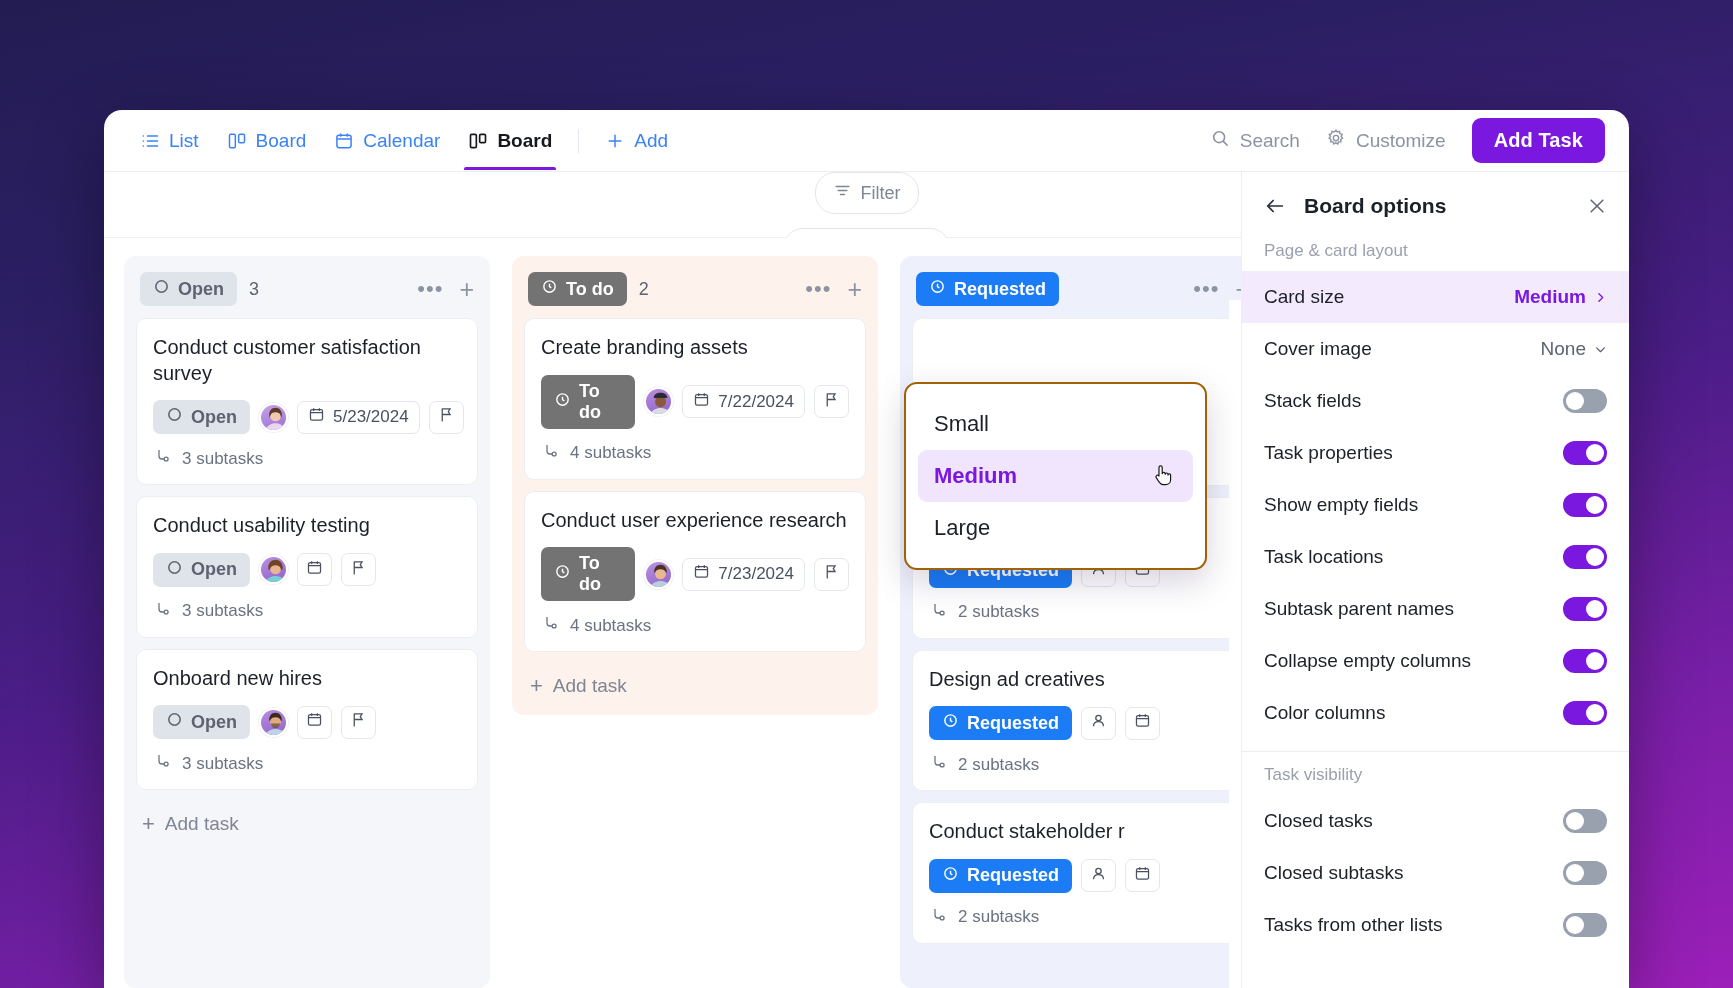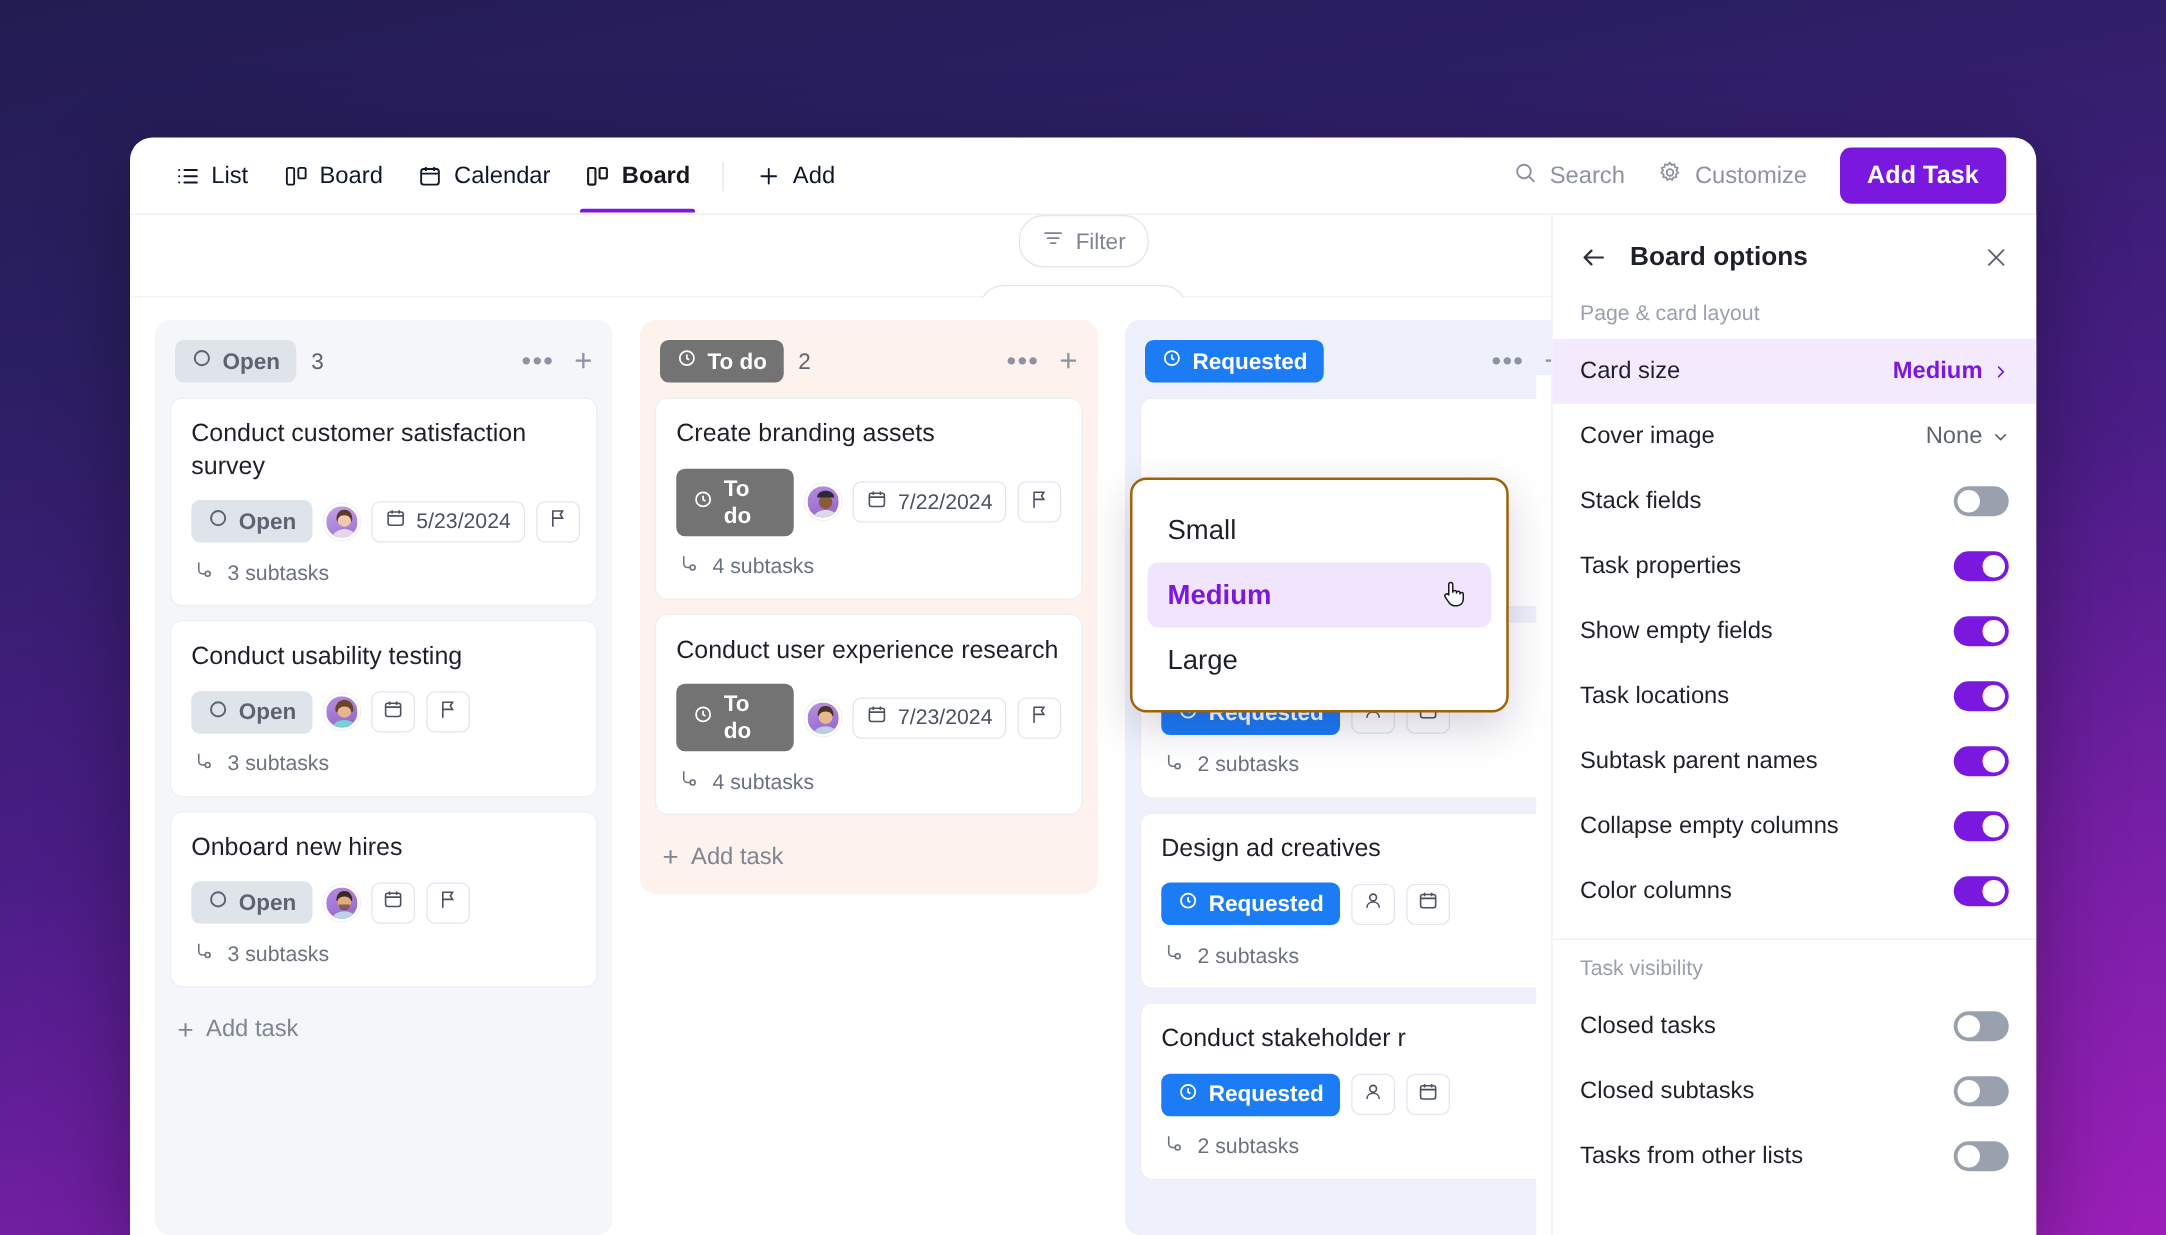--- a/index.html
+++ b/index.html
@@ -29,21 +29,21 @@
     height: 62px;
     display: flex; align-items: center;
     padding: 0 24px 0 22px;
     border-bottom: 1px solid #eceef2;
     position: relative;
   }
   .view-tabs { display: flex; align-items: center; gap: 0; }
   .view-tab {
     display: flex; align-items: center; gap: 9px;
     padding: 19px 14px 18px 14px;
-    font-size: 19px; color: #0f172a; cursor: pointer;
+    font-size: 19px; color: #3b82f6; cursor: pointer;
     position: relative; white-space: nowrap;
   }
   .view-tab.active { color: #16181d; font-weight: bold; }
   .view-tab.active::after {
     content:""; position:absolute; left:10px; right:10px; bottom:0;
     height:3px; background:#7b18e0; border-radius:2px 2px 0 0;
   }
   .tab-sep { width:1px; height:24px; background:#e3e6ec; margin:0 12px; }
   .view-tab .ic { display:inline-flex; width:20px; height:20px; }
   .view-tab svg { width: 20px; height: 20px; display:block; }

